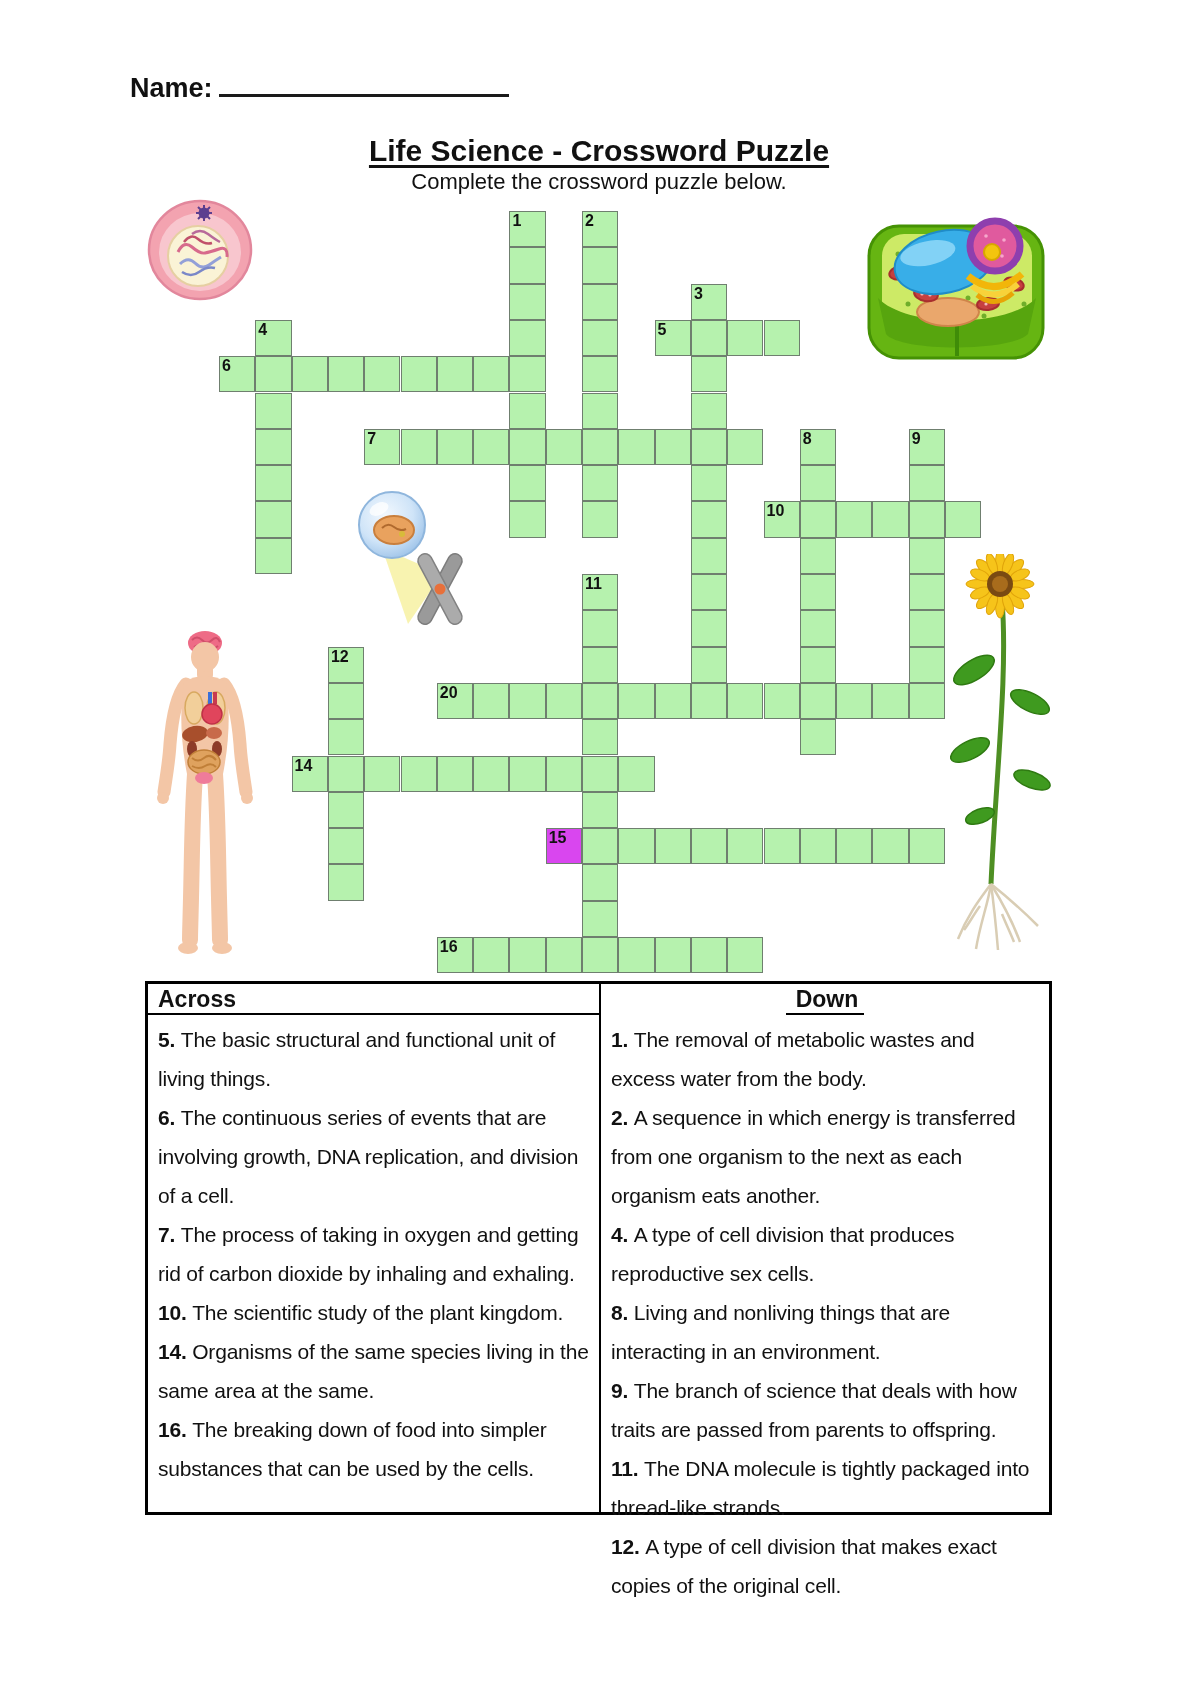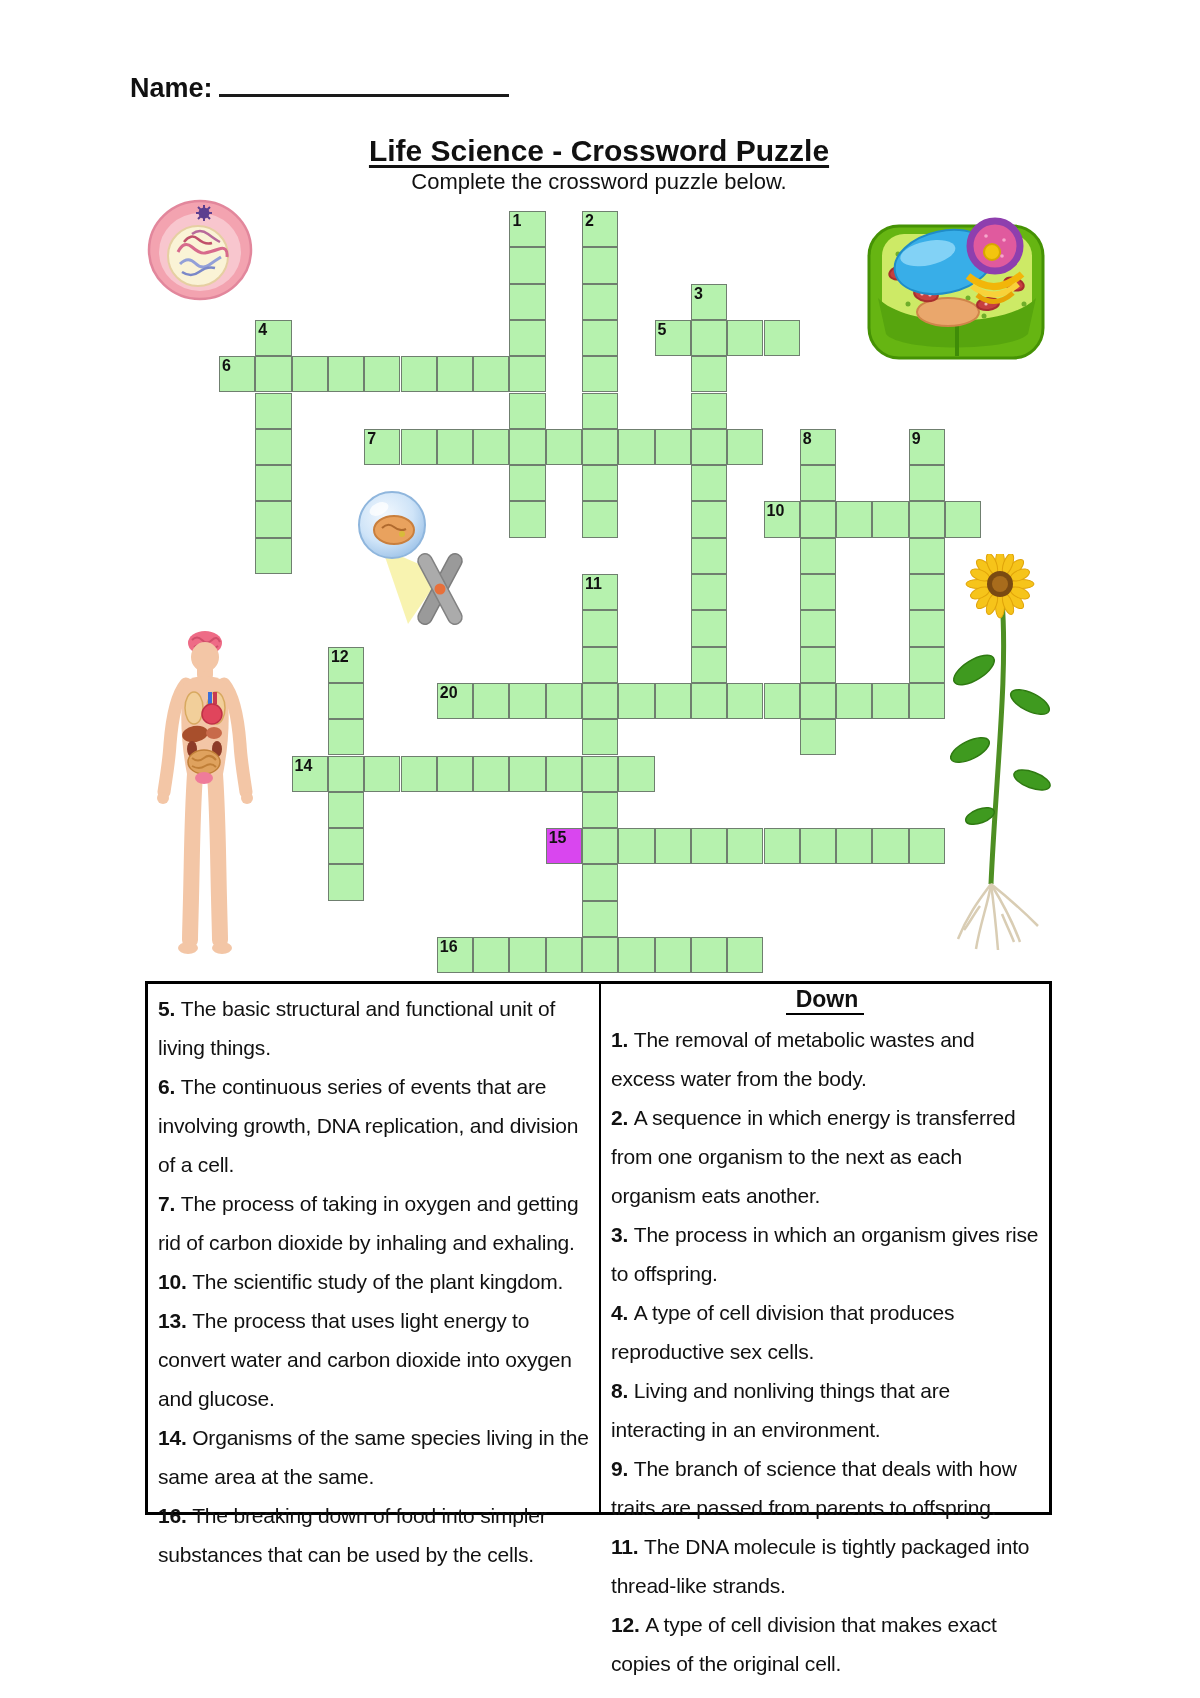--- a/index.html
+++ b/index.html
@@ -366,36 +366,35 @@
       <div class="cell" style="left: 290.4px; top: 726px; background: rgb(182, 242, 174); border-color: rgb(111, 127, 111);"></div>
       <div class="cell" style="left: 326.7px; top: 726px; background: rgb(182, 242, 174); border-color: rgb(111, 127, 111);"></div>
       <div class="cell" style="left: 399.3px; top: 726px; background: rgb(182, 242, 174); border-color: rgb(111, 127, 111);"></div>
       <div class="cell" style="left: 435.6px; top: 726px; background: rgb(182, 242, 174); border-color: rgb(111, 127, 111);"></div>
       <div class="cell" style="left: 471.9px; top: 726px; background: rgb(182, 242, 174); border-color: rgb(111, 127, 111);"></div>
       <div class="cell" style="left: 508.2px; top: 726px; background: rgb(182, 242, 174); border-color: rgb(111, 127, 111);"></div>
     </div>
 
   <div class="clue-table">
     <div class="clue-col col-across">
+      <div class="clue-head">Across</div>
       <div class="clue-body">
           <div class="clue"><b>5. </b><span>The basic structural and functional unit of living things.</span></div>
           <div class="clue"><b>6. </b><span>The continuous series of events that are involving growth, DNA replication, and division of a cell.</span></div>
           <div class="clue"><b>7. </b><span>The process of taking in oxygen and getting rid of carbon dioxide by inhaling and exhaling.</span></div>
           <div class="clue"><b>10. </b><span>The scientific study of the plant kingdom.</span></div>
-          <div class="clue"><b>13. </b><span>The process that uses light energy to convert water and carbon dioxide into oxygen and glucose.</span></div>
           <div class="clue"><b>14. </b><span>Organisms of the same species living in the same area at the same.</span></div>
           <div class="clue"><b>16. </b><span>The breaking down of food into simpler substances that can be used by the cells.</span></div>
         </div>
     </div>
     <div class="clue-col col-down">
       <div class="clue-head">Down</div>
       <div class="clue-body">
           <div class="clue"><b>1. </b><span>The removal of metabolic wastes and excess water from the body.</span></div>
           <div class="clue"><b>2. </b><span>A sequence in which energy is transferred from one organism to the next as each organism eats another.</span></div>
-          <div class="clue"><b>3. </b><span>The process in which an organism gives rise to offspring.</span></div>
           <div class="clue"><b>4. </b><span>A type of cell division that produces reproductive sex cells.</span></div>
           <div class="clue"><b>8. </b><span>Living and nonliving things that are interacting in an environment.</span></div>
           <div class="clue"><b>9. </b><span>The branch of science that deals with how traits are passed from parents to offspring.</span></div>
           <div class="clue"><b>11. </b><span>The DNA molecule is tightly packaged into thread-like strands.</span></div>
           <div class="clue"><b>12. </b><span>A type of cell division that makes exact copies of the original cell.</span></div>
         </div>
     </div>
   </div>
 
 </div>

